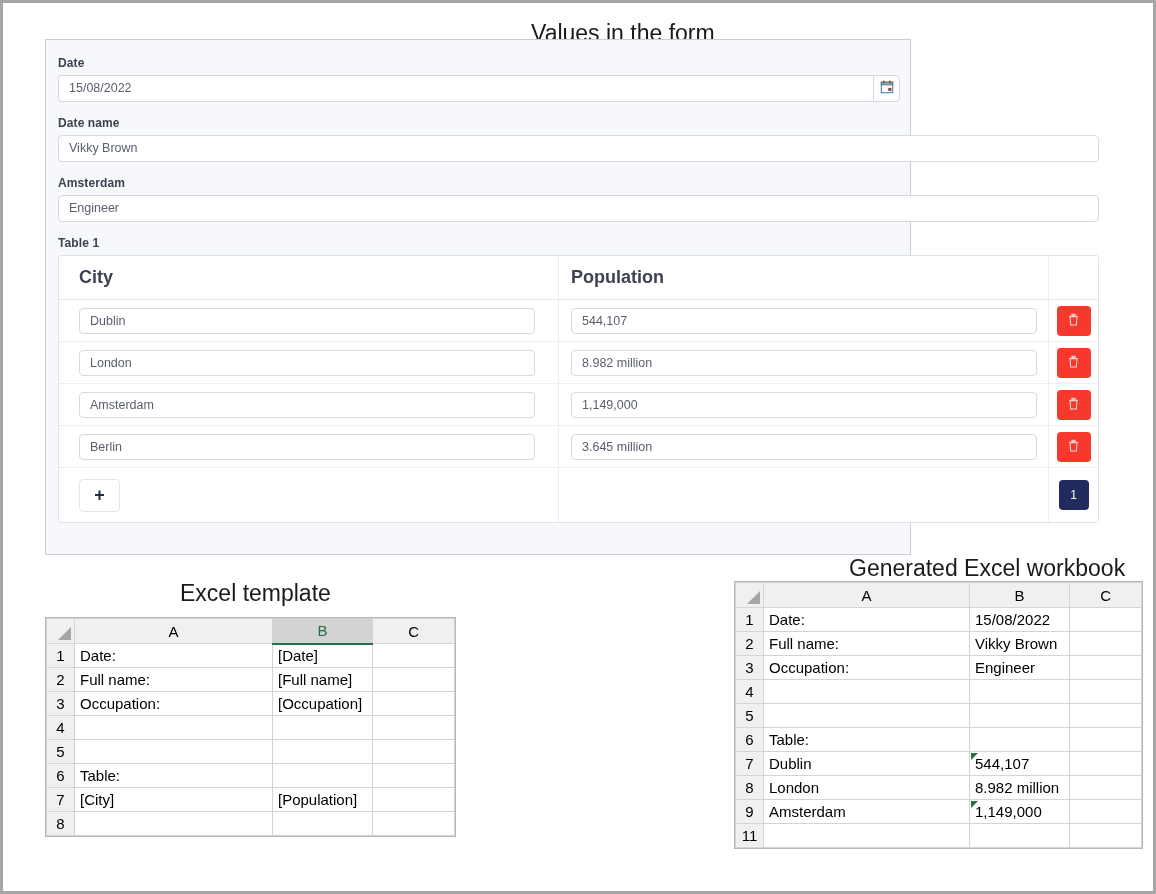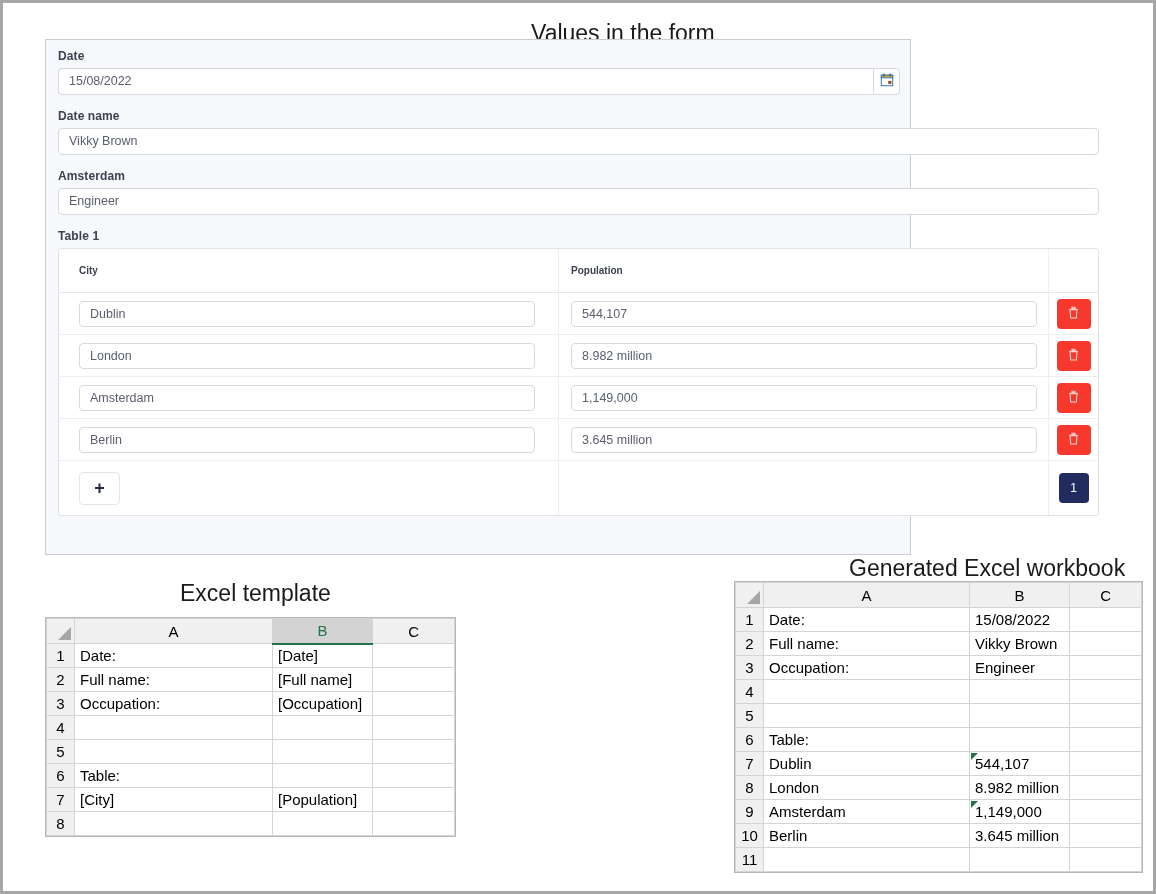--- a/index.html
+++ b/index.html
@@ -30,21 +30,21 @@
   #caption-template { left: 177px; top: 577px; }
   #caption-generated { left: 846px; top: 552px; }
 
   
   #form-panel {
     position: absolute;
     left: 42px; top: 36px;
     width: 866px; height: 516px;
     background: #f7f8fc;
     border: 1px solid #c9ccd4;
-    padding: 9px 10px 0 12px;
+    padding: 16px 10px 0 12px;
   }
   .field-label {
     font-size: 12px;
     font-weight: bold;
     color: #3d4250;
     margin-bottom: 5px;
     letter-spacing: 0.1px;
   }
   .field-block { margin-bottom: 14px; }
   .text-input {
@@ -89,21 +89,21 @@
   .tbl-head {
     display: flex;
     height: 44px;
     align-items: center;
     border-bottom: 1px solid #e6e8ee;
   }
   .col-city   { flex: 0 0 499px; padding-left: 20px; }
   .col-pop    { flex: 0 0 490px; padding-left: 12px; border-left: 1px solid #eceef2; height: 100%; display: flex; align-items: center;}
   .col-act    { flex: 1 1 auto; border-left: 1px solid #eceef2; height: 100%; }
   .tbl-head .col-city, .tbl-head .col-pop {
-    font-size: 10px; font-weight: bold; color: #3d4250;
+    font-size: 18px; font-weight: bold; color: #3d4250;
   }
   .tbl-head .col-city { display: flex; align-items: center; height: 100%; }
 
   .tbl-row {
     display: flex;
     height: 42px;
     align-items: center;
     border-bottom: 1px solid #eceef2;
   }
   .tbl-row .col-city,
@@ -507,26 +507,20 @@
         <td class="cell ovf">8.982 million</td>
         <td class="cell"></td>
       </tr>
       <tr>
         <td class="rowhdr">9</td>
         <td class="cell ovf">Amsterdam</td>
         <td class="cell ovf flag">1,149,000</td>
         <td class="cell"></td>
       </tr>
       <tr>
-        <td class="rowhdr">10</td>
-        <td class="cell ovf">Berlin</td>
-        <td class="cell ovf">3.645 million</td>
-        <td class="cell"></td>
-      </tr>
-      <tr>
         <td class="rowhdr">11</td>
         <td class="cell"></td>
         <td class="cell"></td>
         <td class="cell"></td>
       </tr>
     </tbody>
       </table>
   </div>
 
 </div>

